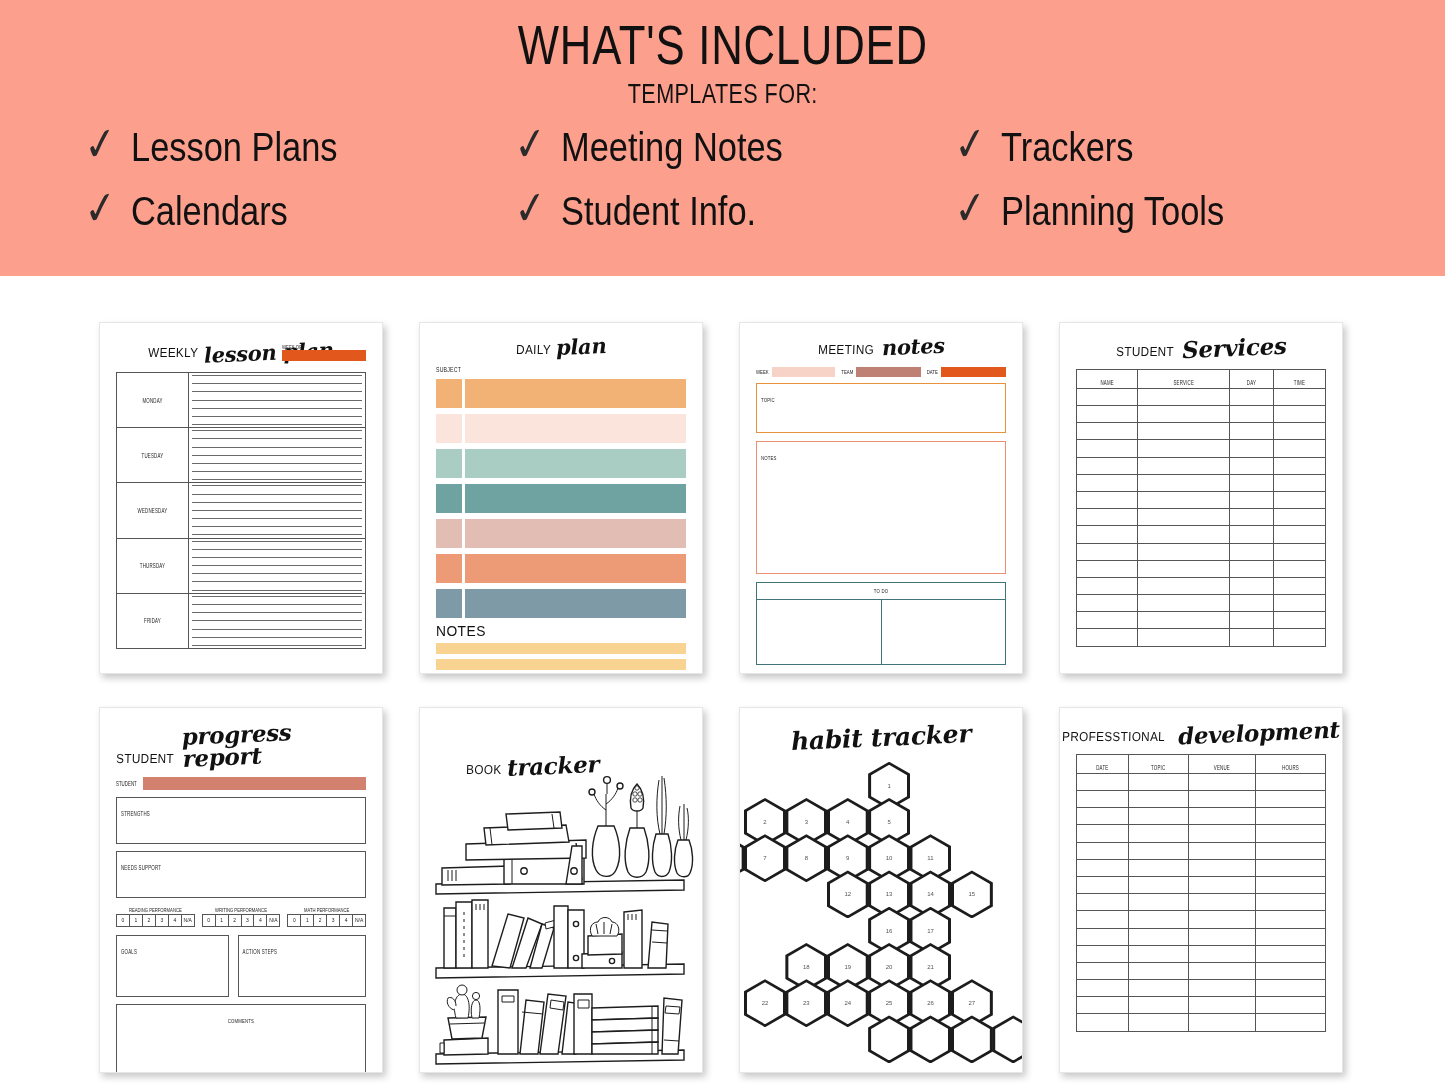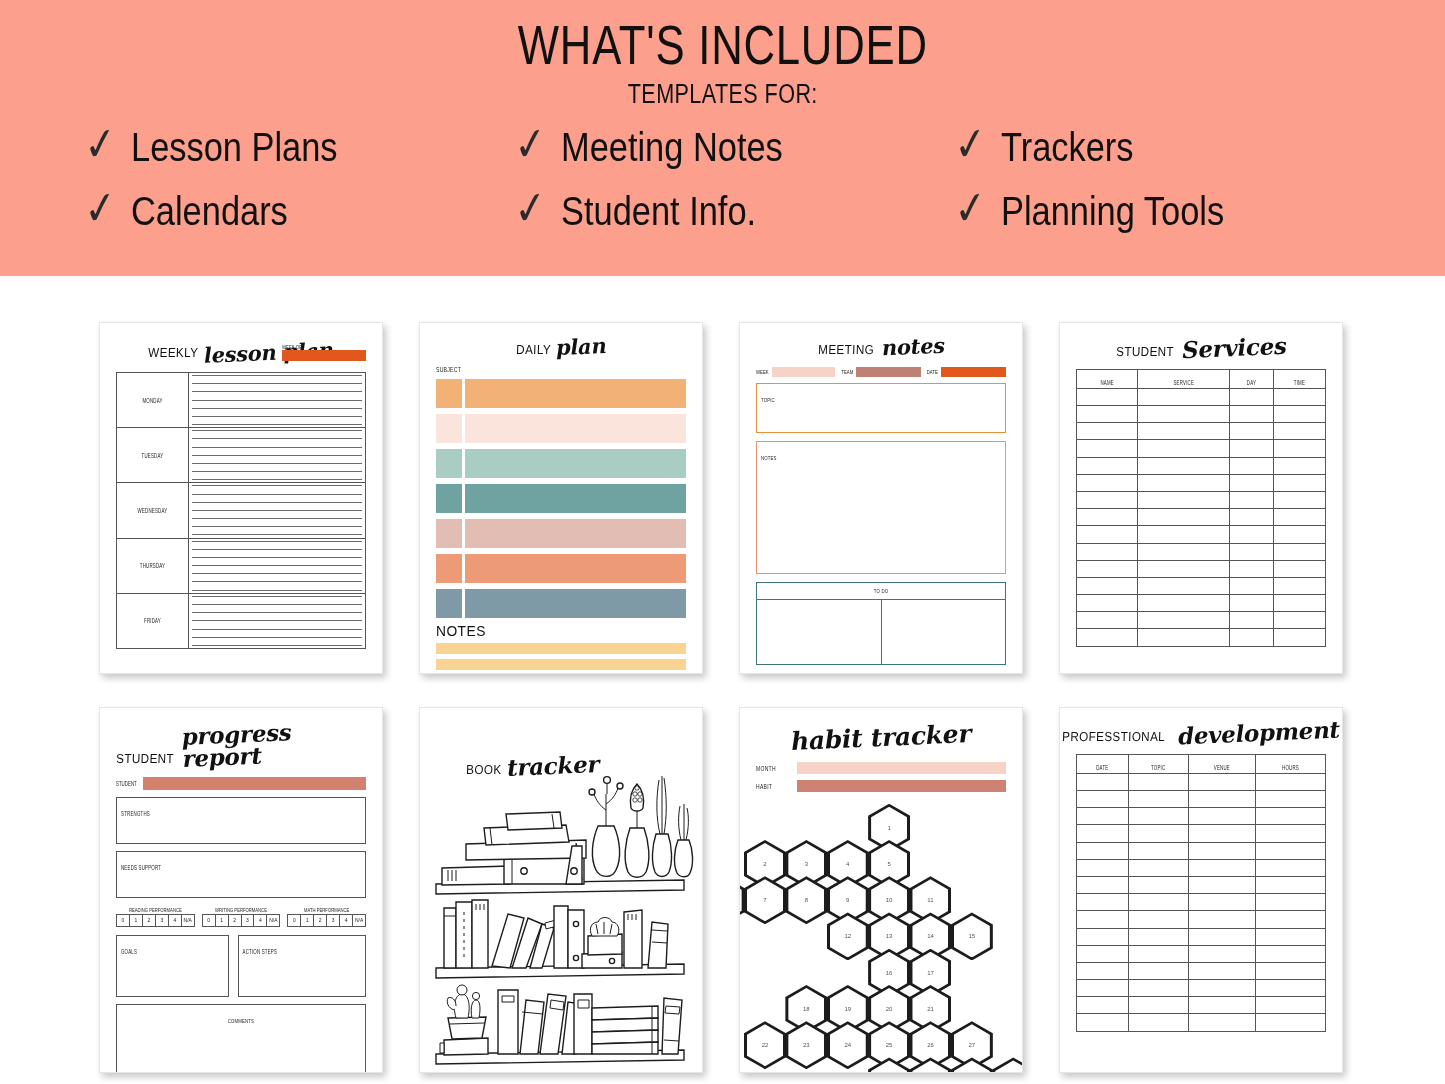--- a/index.html
+++ b/index.html
@@ -655,30 +655,20 @@
         <path d="M238 322 L253 323" stroke-width="1"></path>
       </svg>
     </div>
   </div>
 
   <div class="card r2 col3">
     <div class="card-inner">
       <div class="tt" style="justify-content:center;margin-top:4px">
         <span class="tt-script lg" style="font-size:25px">habit tracker</span>
       </div>
-      <div class="ht-fields" id="ht-fields">
-          <div class="ht-field">
-            <span class="lbl">MONTH</span>
-            <div class="bar" style="background: rgb(247, 210, 198);"></div>
-          </div>
-          <div class="ht-field">
-            <span class="lbl">HABIT</span>
-            <div class="bar" style="background: rgb(206, 130, 114);"></div>
-          </div>
-        </div>
       <div class="hive" id="hive">
           <div class="hex" style="left: 112.11px; top: 0px;">
             <i></i>
             <b>1</b>
           </div>
           <div class="hex" style="left: -12px; top: 36.24px;">
             <i></i>
             <b>2</b>
           </div>
           <div class="hex" style="left: 29.37px; top: 36.24px;">

